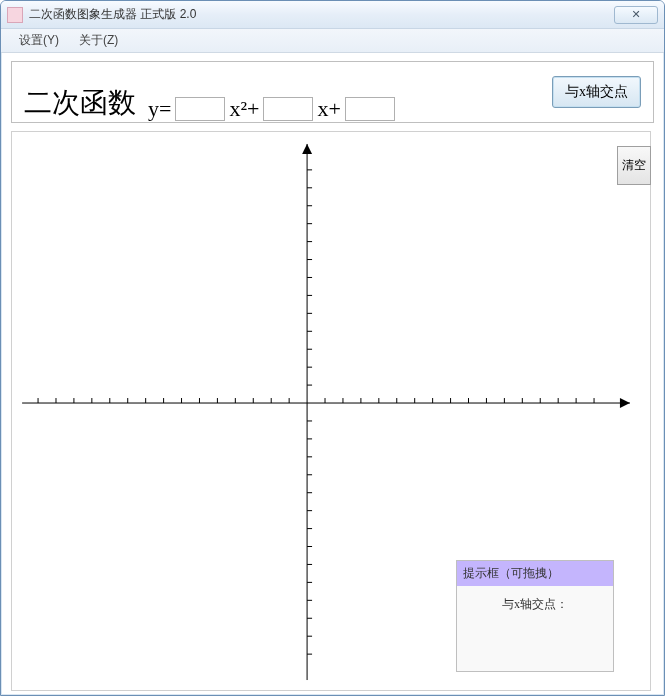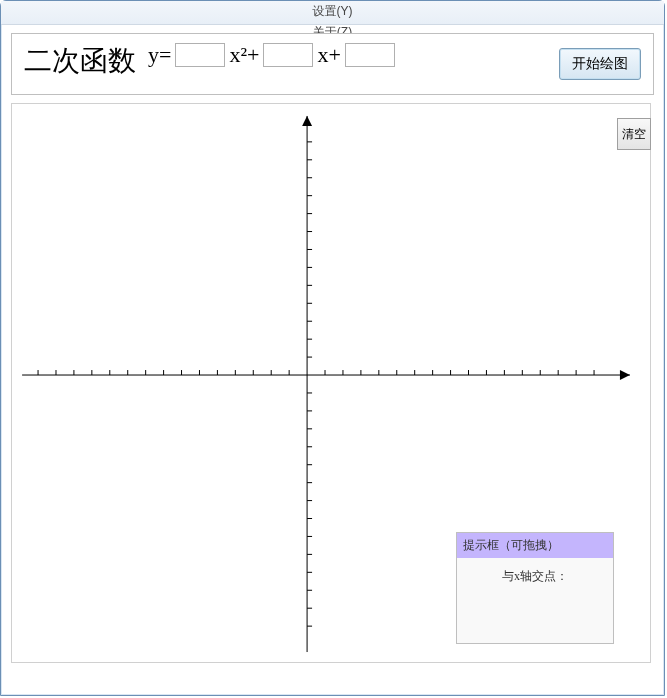--- a/index.html
+++ b/index.html
@@ -54,40 +54,39 @@
     font-size: 11px;
     color: #4a5a6a;
     cursor: pointer;
   }
   .menubar {
     height: 24px;
     background: linear-gradient(to bottom, #f2f6fb, #e8eff7);
     border-bottom: 1px solid #cfd9e4;
     display: flex;
     align-items: center;
-    padding: 0 16px;
+    padding: 0 8px;
     font-size: 12px;
     color: #444;
-    flex-direction: column;
   }
   .menubar .menu-item {
     padding: 2px 10px;
     cursor: pointer;
   }
   .content {
     position: relative;
     padding: 8px 10px 10px 10px;
   }
   .formula-panel {
     border: 1px solid #bfbfbf;
     background: #fff;
     height: 62px;
     display: flex;
-    align-items: flex-start;
-    padding: 8px 12px;
+    align-items: flex-end;
+    padding: 0 12px;
     position: relative;
   }
   .formula-label {
     font-size: 28px;
     font-family: "SimSun", serif;
     color: #000;
     margin-right: 12px;
   }
   .formula-eq {
     font-size: 22px;
@@ -124,21 +123,21 @@
     width: 640px;
     height: 560px;
     border: 1px solid #d0d0d0;
     background: #fff;
   }
   .btn-clear {
     position: absolute;
     right: -1px;
     top: 14px;
     width: 34px;
-    height: 32px;
+    height: 39px;
     font-size: 12px;
     font-family: "SimSun", serif;
     border: 1px solid #9f9f9f;
     background: linear-gradient(to bottom, #f8f8f8, #e4e4e4);
     cursor: pointer;
     writing-mode: horizontal-tb;
     padding: 0;
   }
   .axes {
     position: absolute;
@@ -167,39 +166,46 @@
   .hint-box .hint-row {
     padding: 10px 8px 0 8px;
     text-align: center;
   }
 </style>
 </head>
 <body>
 
 <div class="window">
 
+  <div class="titlebar">
+    <div class="icon"></div>
+    <div class="title">二次函数图象生成器 正式版 2.0</div>
+    <div class="win-close">
+      <span>✕</span>
+    </div>
+  </div>
 
   <div class="menubar">
     <div class="menu-item">设置(Y)</div>
     <div class="menu-item">关于(Z)</div>
   </div>
 
   <div class="content">
 
     <div class="formula-panel">
       <span class="formula-label">二次函数</span>
       <span class="formula-eq">
         <span>y=</span>
         <input class="coef-input" value="" style="">
         <span>x²+</span>
         <input class="coef-input" value="" style="">
         <span>x+</span>
         <input class="coef-input" value="" style="">
       </span>
-      <button class="btn-draw">开始绘图</button>
+      <button class="btn-draw">与x轴交点</button>
     </div>
 
     <div class="plot-area">
       <button class="btn-clear">清空</button>
 
       <svg class="axes" viewBox="0 0 640 560">
 
         <line x1="10" y1="272" x2="620" y2="272" stroke="#000" stroke-width="1"></line>
         <polygon points="620,272 610,267 610,277" fill="#000"></polygon>
 

